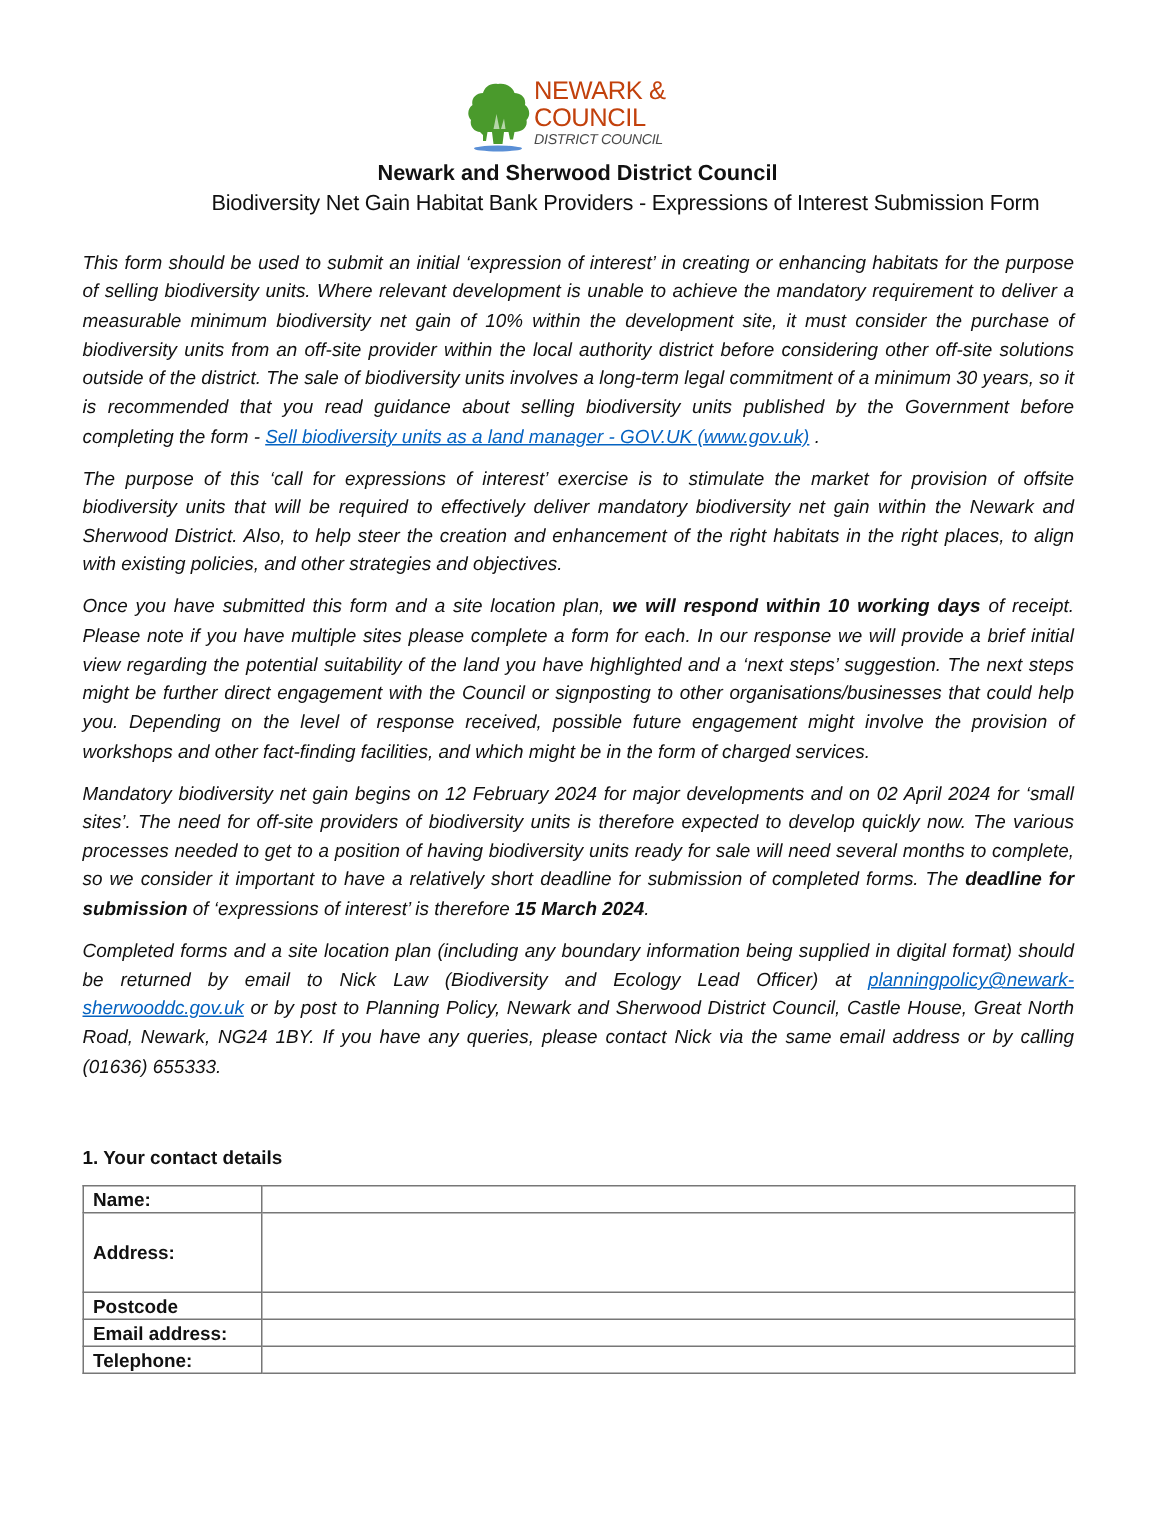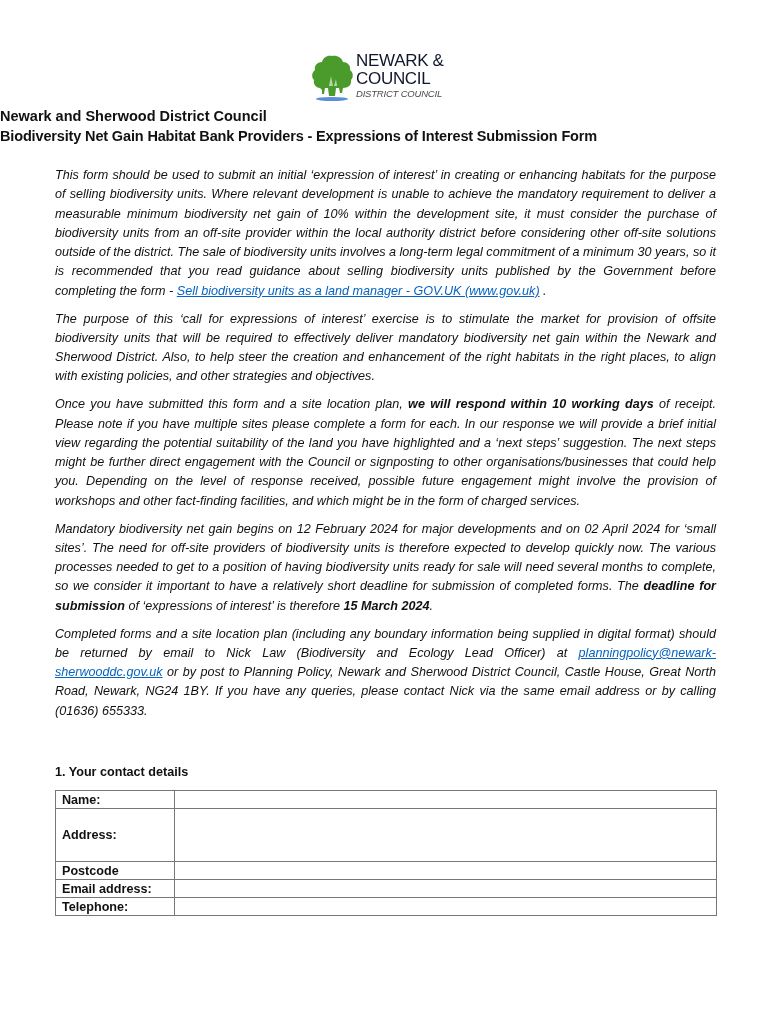--- a/index.html
+++ b/index.html
@@ -1,24 +1,24 @@
 <!DOCTYPE html>
 <html><head>
 <meta charset="utf-8">
 <style>
   html, body { margin: 0; padding: 0; background: #ffffff; }
   body { width: 770px; height: 1024px; position: relative; overflow: hidden;
          font-family: "Liberation Sans", sans-serif; color: #111; }
   .logo { position: absolute; left: 310px; top: 52px; width: 160px; height: 52px; }
   .logo svg { position: absolute; left: 0; top: 0; }
   .logo-text { position: absolute; left: 46px; top: 0px; line-height: 1; }
-  .logo-l1, .logo-l2 { font-size: 17px; color: #0f172a; letter-spacing: -0.3px; display: block; height: 18px; }
+  .logo-l1, .logo-l2 { font-size: 17px; color: #c2410c; letter-spacing: -0.3px; display: block; height: 18px; }
   .logo-l3 { font-size: 9.5px; color: #4a4a4a; font-weight: normal; font-style: italic; display: block; margin-top: 1px; letter-spacing: -0.2px; }
-  .title1 { position: absolute; top: 108px; left: 0; width: 770px; font-weight: bold; font-size: 14.5px; }
-  .title2 { position: absolute; top: 128px; left: 0; width: 693px; text-align: left; font-weight: bold; font-size: 14.5px; letter-spacing: -0.15px; }
+  .title1 { position: absolute; top: 108px; left: 0; width: 770px; text-align: center; font-weight: bold; font-size: 14.5px; }
+  .title2 { position: absolute; top: 128px; left: 0; width: 693px; text-align: right; font-weight: normal; font-size: 14.5px; letter-spacing: -0.15px; }
   .body { position: absolute; left: 55px; top: 166px; width: 661px; font-size: 12.6px; line-height: 19.3px; }
   .body p { margin: 0 0 8.5px 0; text-align: justify; font-style: italic; }
   .body b { font-weight: bold; }
   a { color: #0563c1; text-decoration: underline; }
   .sect { position: absolute; left: 55px; top: 765px; font-weight: bold; font-size: 12.6px; }
   table.contact { position: absolute; left: 55px; top: 790px; width: 662px; border-collapse: collapse; font-size: 12.6px; padding-left: 36px; }
   table.contact td { border: 1px solid #777; padding: 0 6px; height: 17px; }
   table.contact td.lbl { width: 106px; font-weight: bold; }
   table.contact tr.tall td { height: 52px; margin-top: 14px; }
   .cell-input { display: block; width: 100%; height: 100%; }

